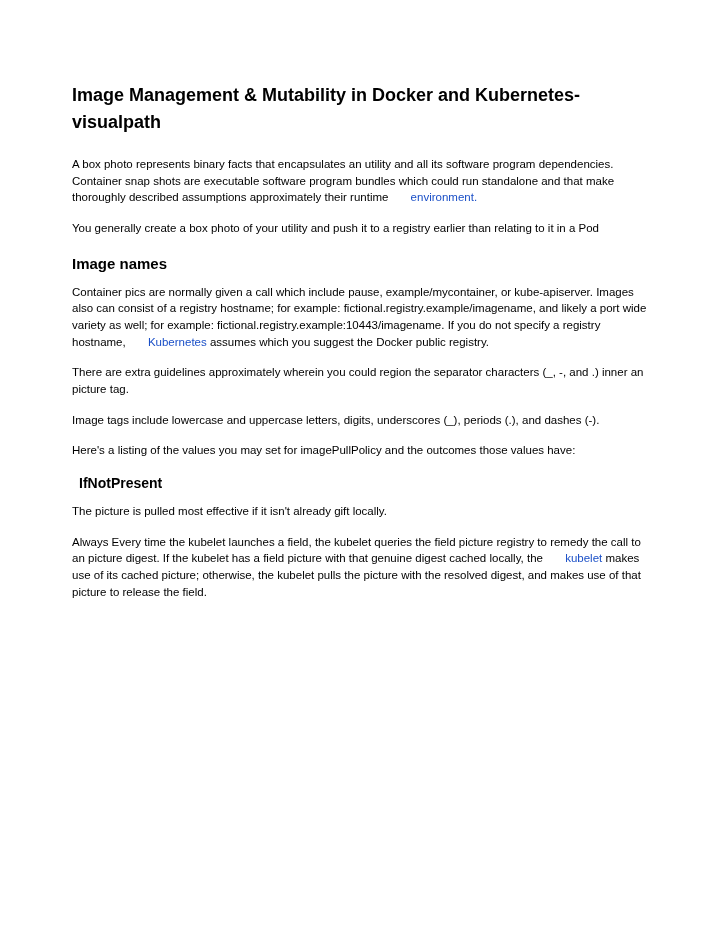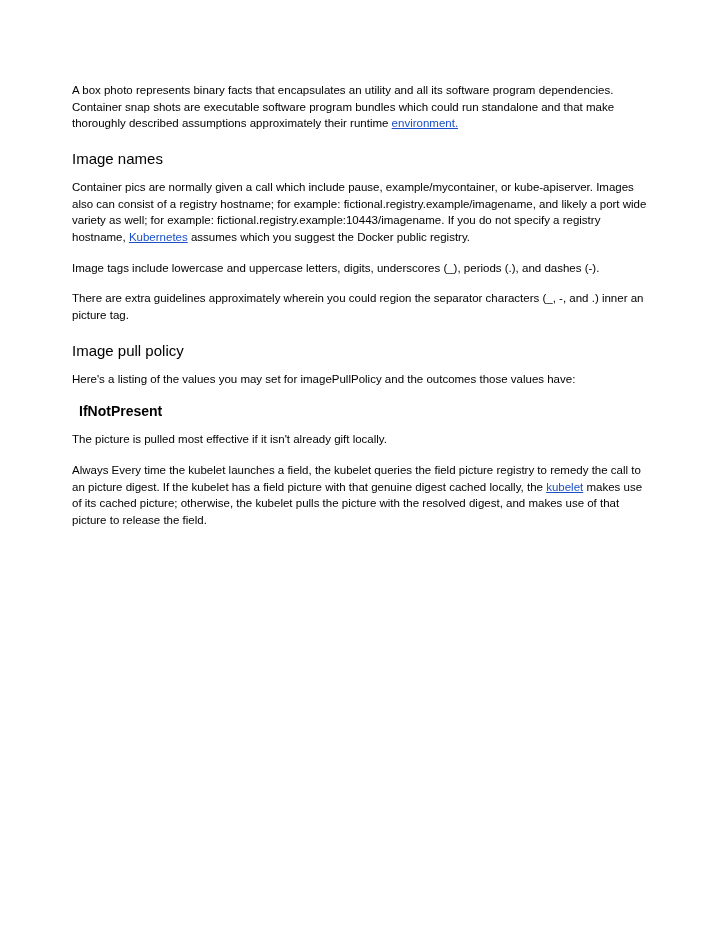--- a/index.html
+++ b/index.html
@@ -14,68 +14,69 @@
     padding: 82px 72px 60px 72px;
   }
   h1.title {
     font-size: 18px;
     font-weight: bold;
     line-height: 1.5;
     margin: 0 0 20px 0;
   }
   h2.section {
     font-size: 15px;
-    font-weight: normal;
+    font-weight: bold;
     margin: 18px 0 12px 0;
   }
   h3.subsection {
     font-size: 14px;
     font-weight: bold;
     margin: 16px 0 2px 0;
     padding-left: 7px;
   }
   p.para {
     font-size: 11.5px;
     line-height: 1.45;
     margin: 0 0 14px 0;
   }
   p.para-tight {
     font-size: 11.5px;
     line-height: 1.45;
     margin: 12px 0 14px 0;
   }
   a.link {
     color: #1a4fc7;
-    text-decoration: underline;
+    margin-left: 19px;
   }
 </style>
 </head>
 <body>
 
 <div class="page">
 
+  <h1 class="title">Image Management &amp; Mutability in Docker and Kubernetes- visualpath</h1>
 
   <p class="para">
     <span>A box photo represents binary facts that encapsulates an utility and all its software program dependencies. Container snap shots are executable software program bundles which could run standalone and that make thoroughly described assumptions approximately their runtime </span><a class="link">environment.</a>
   </p>
 
+  <p class="para">You generally create a box photo of your utility and push it to a registry earlier than relating to it in a Pod</p>
 
   <h2 class="section">Image names</h2>
 
   <p class="para">
     <span>Container pics are normally given a call which include pause, example/mycontainer, or kube-apiserver. Images also can consist of a registry hostname; for example: fictional.registry.example/imagename, and likely a port wide variety as well; for example: fictional.registry.example:10443/imagename. If you do not specify a registry hostname, </span><a class="link">Kubernetes</a><span> assumes which you suggest the Docker public registry.</span>
   </p>
 
 
+  <p class="para"> There are extra guidelines approximately wherein you could region the separator characters (_, -, and .) inner an picture tag.</p>
+
   <p class="para">Image tags include lowercase and uppercase letters, digits, underscores (_), periods (.), and dashes (-).</p>
 
-  <p class="para"> There are extra guidelines approximately wherein you could region the separator characters (_, -, and .) inner an picture tag.</p>
 
-
-  <h2 class="section">Image pull policy</h2>
 
 
   <p class="para">Here's a listing of the values you may set for imagePullPolicy and the outcomes those values have:</p>
 
   <h3 class="subsection">IfNotPresent</h3>
 
   <p class="para-tight">The picture is pulled most effective if it isn't already gift locally.</p>
 
   <p class="para">
     <span>Always Every time the kubelet launches a field, the kubelet queries the field picture registry to remedy the call to an picture digest. If the kubelet has a field picture with that genuine digest cached locally, the </span><a class="link">kubelet</a><span> makes use of its cached picture; otherwise, the kubelet pulls the picture with the resolved digest, and makes use of that picture to release the field.</span>

